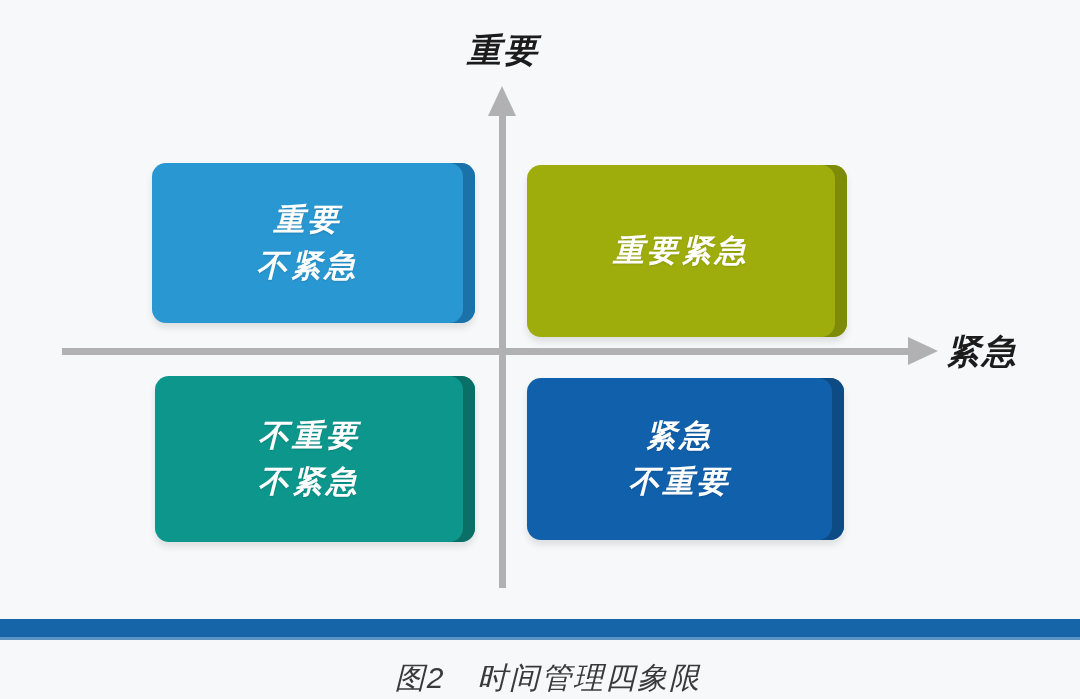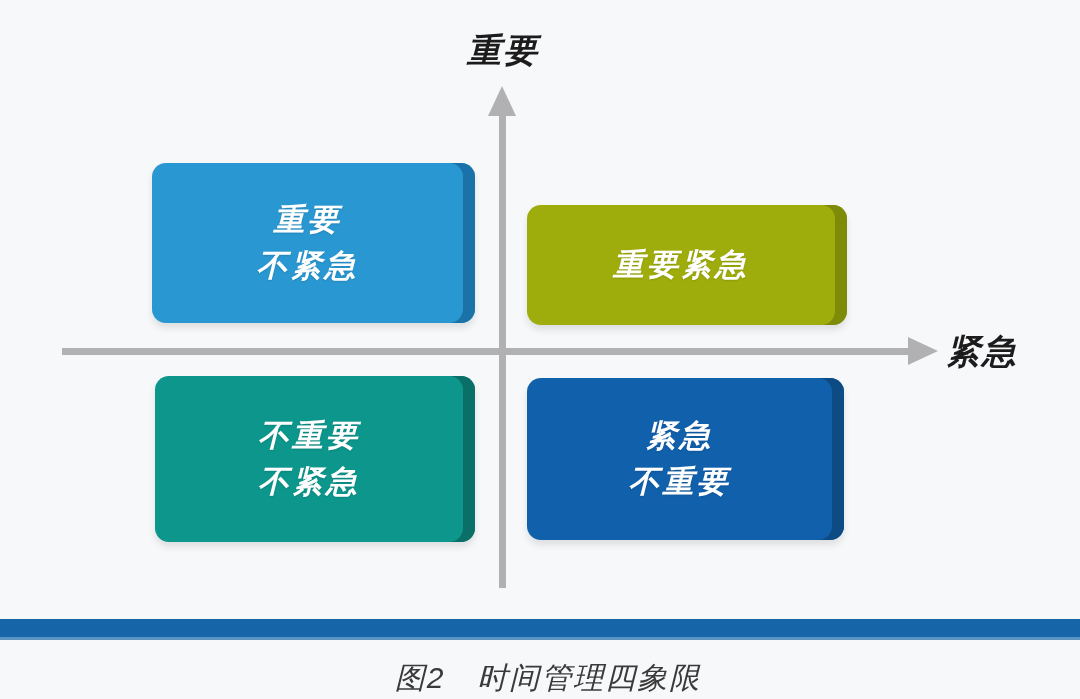--- a/index.html
+++ b/index.html
@@ -65,21 +65,21 @@
   .quad .line {
     color: #ffffff;
     font-size: 31px;
     font-weight: bold;
     letter-spacing: 3px;
     line-height: 1.1;
     text-shadow: 0 1px 2px rgba(0,0,0,0.12);
     white-space: nowrap;
   }
   .quad.tl { left: 152px; top: 163px; width: 323px; height: 160px; }
-  .quad.tr { left: 527px; top: 165px; width: 320px; height: 120px; margin-top: 40px; }
+  .quad.tr { left: 527px; top: 165px; width: 320px; height: 172px; }
   .quad.bl { left: 155px; top: 376px; width: 320px; height: 166px; }
   .quad.br { left: 527px; top: 378px; width: 317px; height: 162px; }
 
   
   .bottom-bar {
     position: absolute;
     left: 0; top: 619px;
     width: 1080px; height: 21px;
     background: var(--bar-color, #1565a8);
     box-shadow: inset 0 -3px 0 rgba(255,255,255,0.30);

